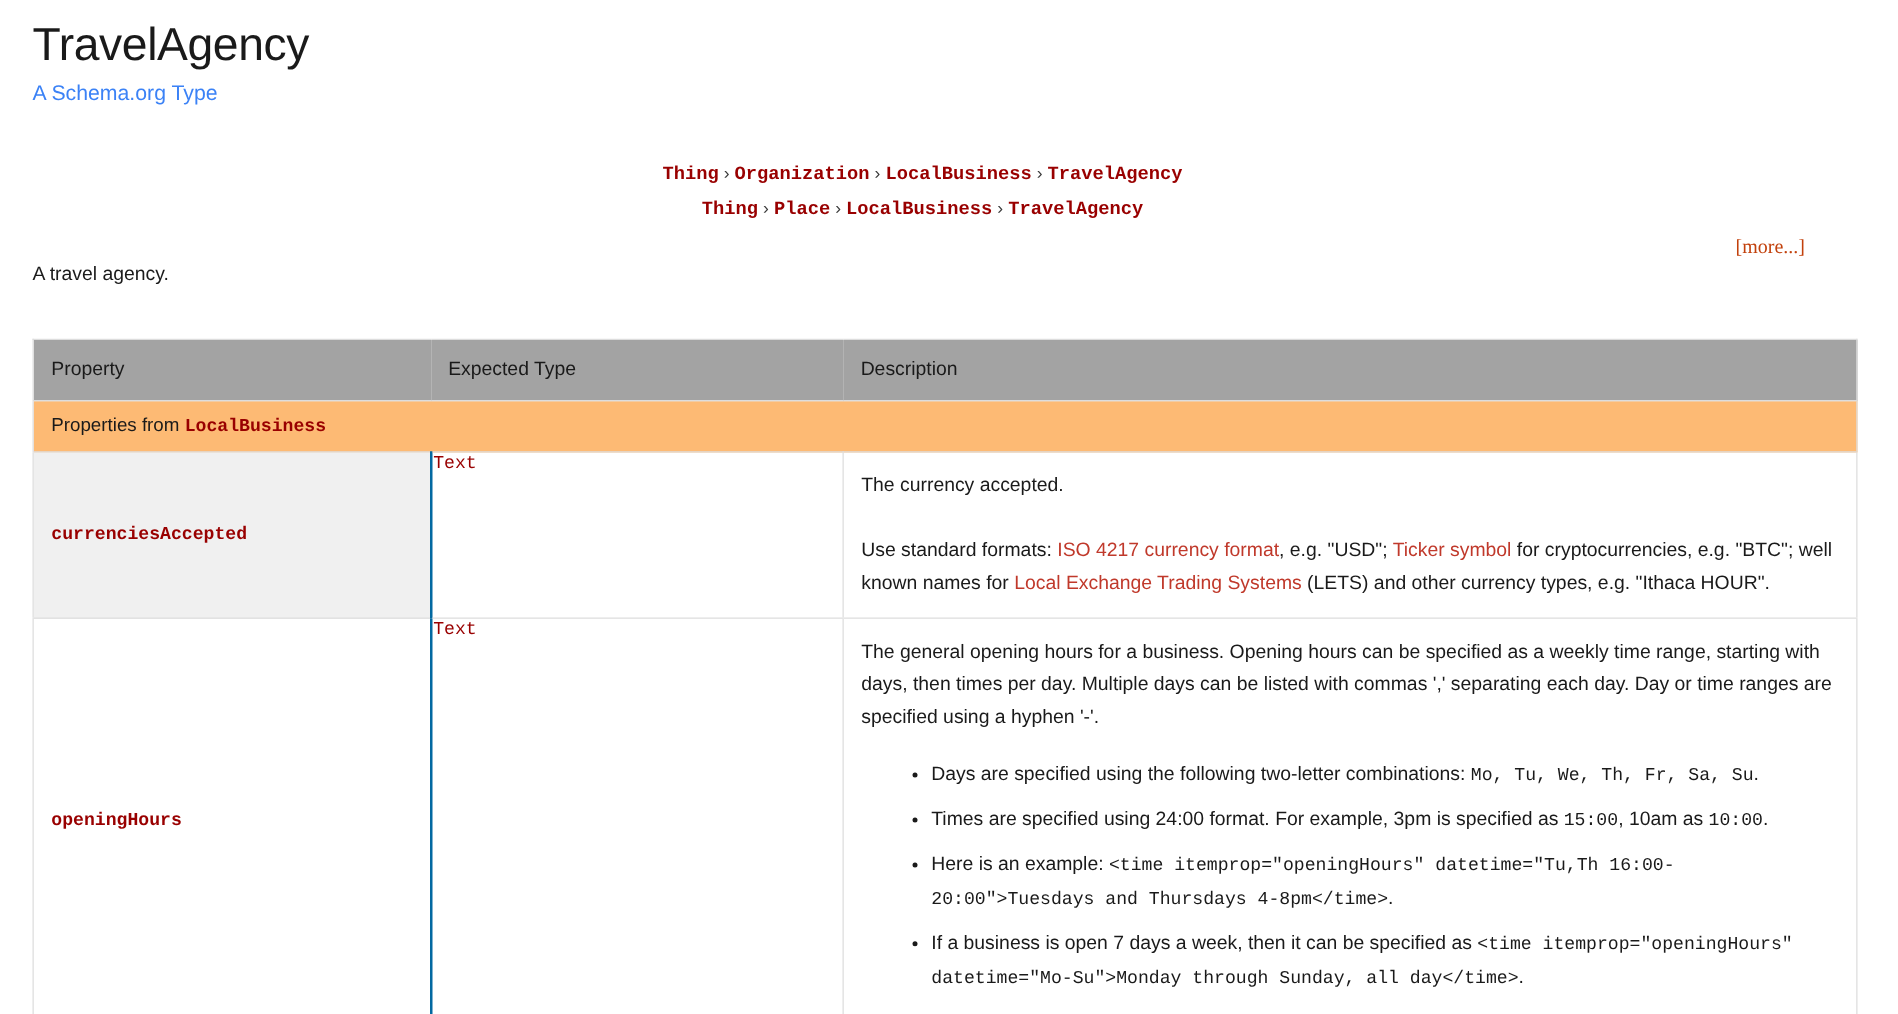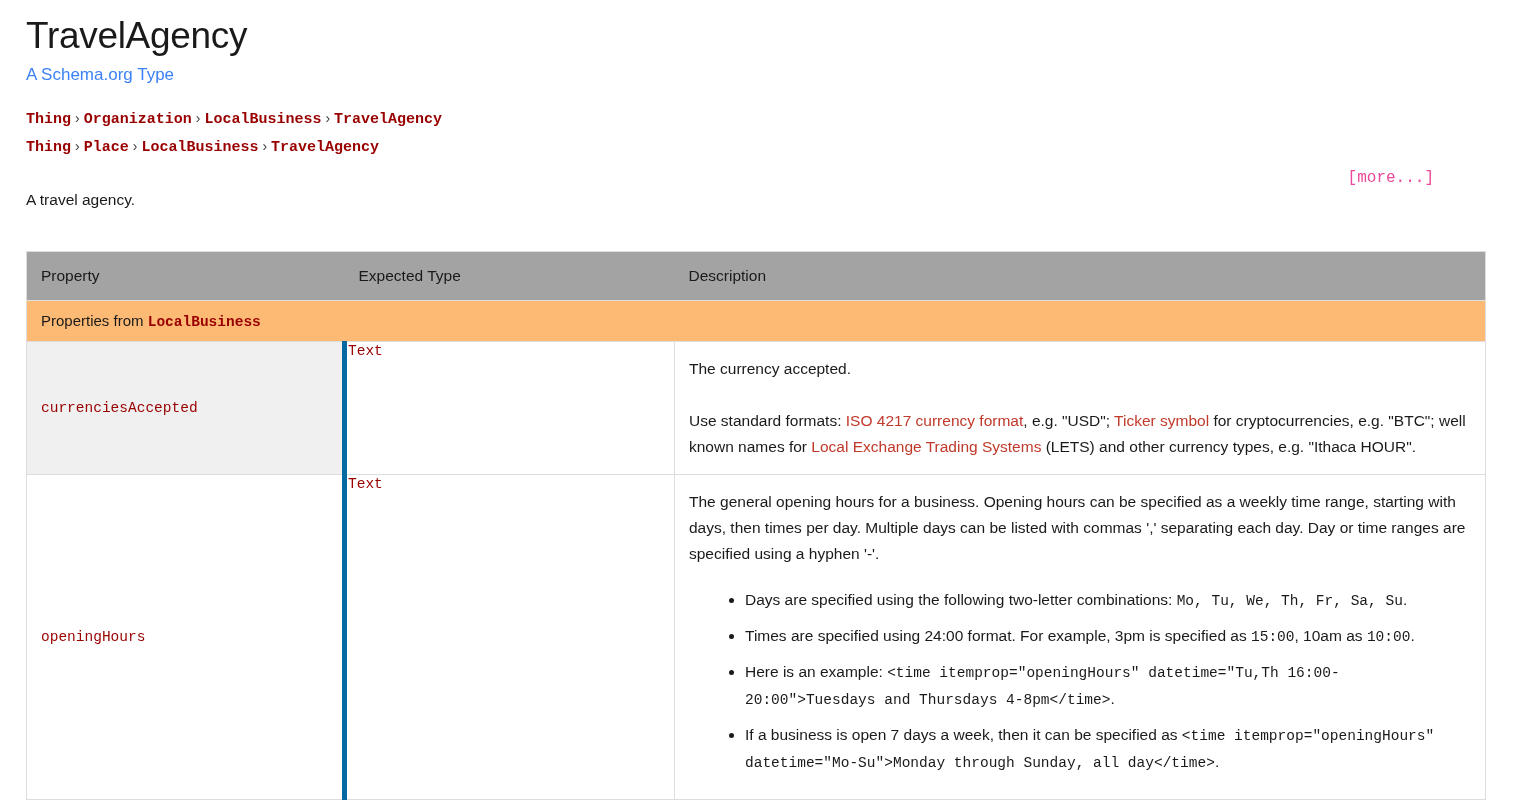--- a/index.html
+++ b/index.html
@@ -28,21 +28,22 @@
     letter-spacing: -0.3px;
     color: #1a1a1a;
   }
   .subtitle {
     font-size: 17px;
     line-height: 20px;
     margin-top: 7px;
     color: #3b82f6;
   }
   .breadcrumbs {
-    margin-top: 20px;
+    margin-top: 40px;
+    text-align: center;
   }
   .crumb-row {
     font-family: "Liberation Mono", monospace;
     font-size: 15px;
     line-height: 26px;
     font-weight: 700;
     white-space: nowrap;
   }
   .crumb-row a {
     color: #990000;
@@ -54,26 +55,26 @@
     font-weight: 400;
     font-size: 14px;
     padding: 0 4px;
   }
   .more-row {
     position: relative;
     height: 22px;
   }
   .more-link {
     position: absolute;
-    right: 16px;
+    right: 6px;
     top: 8px;
     font-size: 16px;
-    color: #ec4899;
+    color: #c2410c;
     text-decoration: none;
-    font-family: Liberation Mono, monospace;
+    font-family: Liberation Serif, serif;
   }
   .desc {
     font-size: 15.5px;
     line-height: 22px;
     margin-top: 6px;
     color: #1a1a1a;
   }
   table.definition {
     width: 1460px;
     border-collapse: collapse;
@@ -103,23 +104,23 @@
   tr.supertype-row td .mono-link {
     font-family: "Liberation Mono", monospace;
     font-weight: 700;
     color: #990000;
     text-decoration: none;
     font-size: 14.5px;
   }
   td.prop-cell {
     vertical-align: middle;
     padding: 14px;
-    border-right: 5px solid #0369a1;
-    font-family: "Liberation Mono", monospace;
-    font-weight: 400;
+    border-right: 2px solid #0369a1;
+    font-family: "Liberation Mono", monospace;
+    font-weight: 700;
     font-size: 14.5px;
   }
   td.prop-cell a { color: #990000; text-decoration: none; }
   tr.shaded td.prop-cell { background: #f0f0f0; }
   td.type-cell {
     vertical-align: top;
     font-family: "Liberation Mono", monospace;
     font-size: 14.5px;
     border-left: 1px solid #dddddd;
   }

